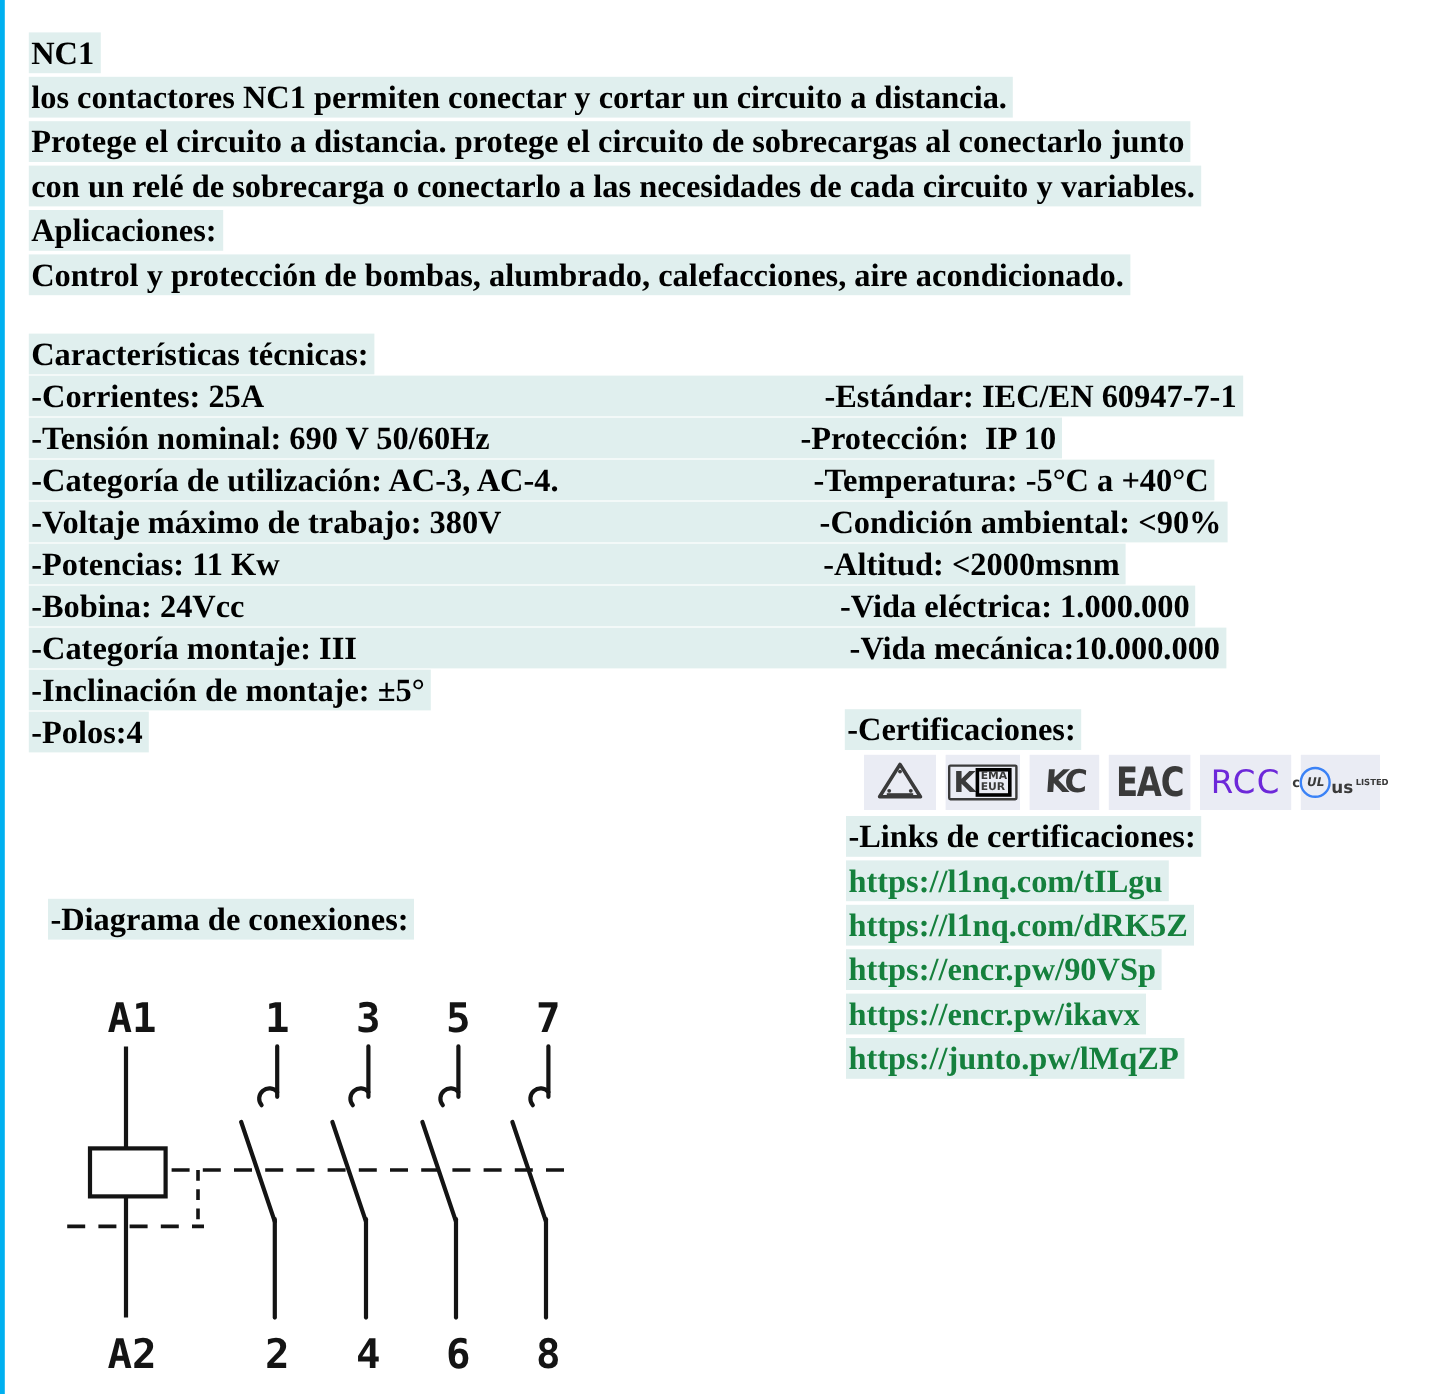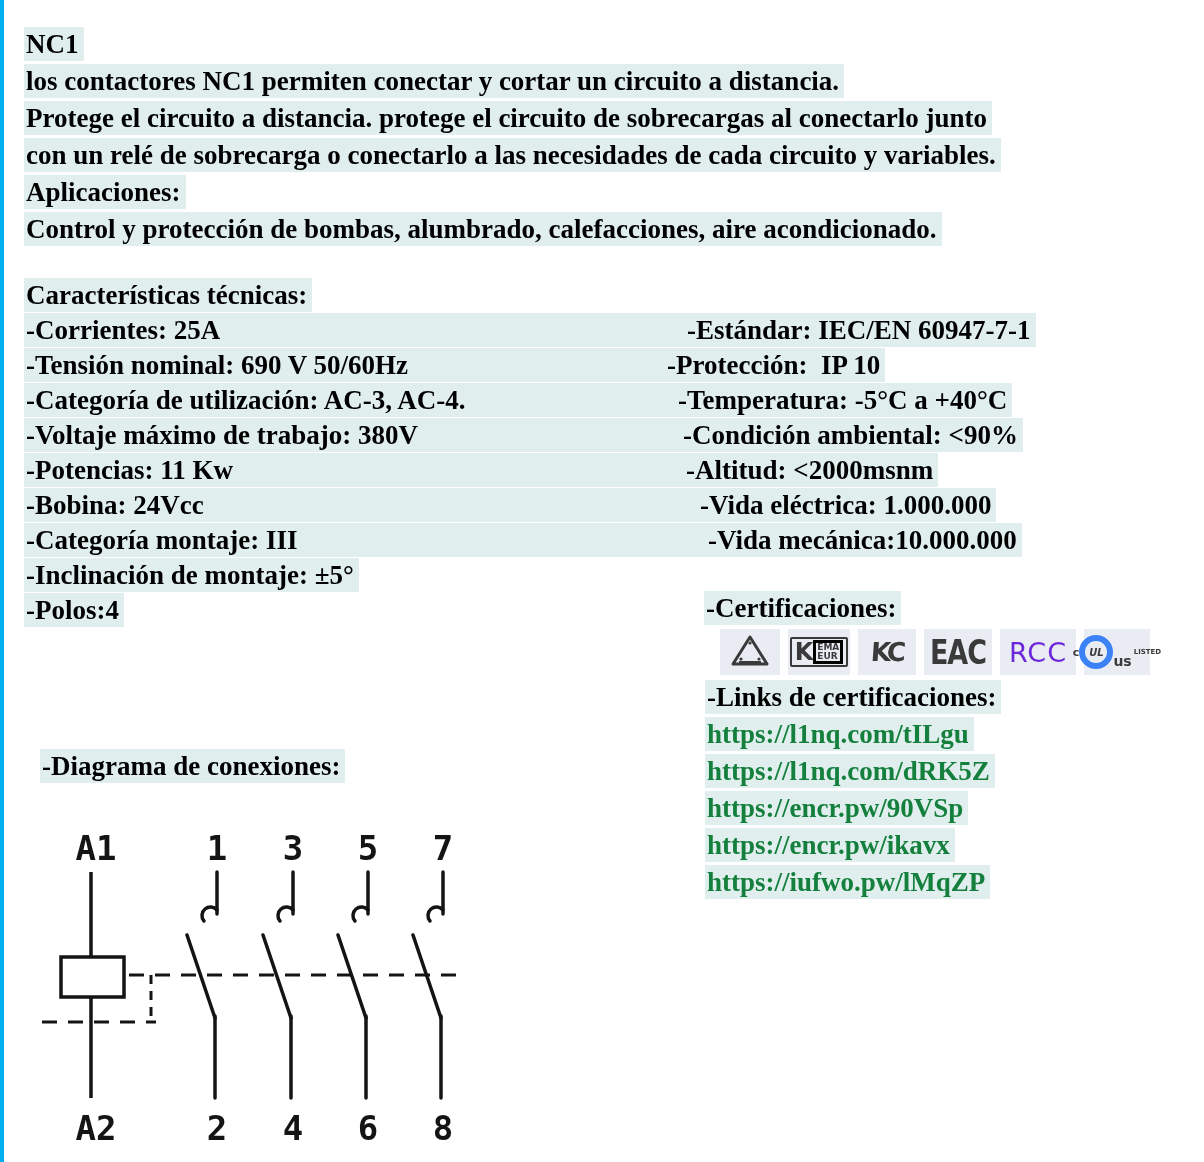--- a/index.html
+++ b/index.html
@@ -36,26 +36,26 @@
   .link-text{color:#15803d;text-decoration:none;}
   
   .kema-box{display:flex;align-items:center;border:2px solid #3a3a3a;border-radius:2px;padding:1px 3px;font-weight:bold;}
   .kema-k{font-size:24px;line-height:22px;}
   .kema-col{display:flex;flex-direction:column;font-size:9px;line-height:9px;letter-spacing:0px;border:3px solid #000000;padding:0 1px;}
   .kc-text{font-size:26px;font-weight:bold;letter-spacing:-3px;transform:skewX(-4deg);}
   .eac-text{font-size:27px;font-weight:900;letter-spacing:-1px;transform:scaleY(1.25);font-family:"DejaVu Sans",sans-serif;}
   .rcc-text{font-size:27px;font-weight:normal;letter-spacing:1px;color:#6d28d9;}
   .ul-wrap{display:flex;align-items:center;font-weight:bold;}
   .ul-c{font-size:11px;}
-  .ul-circle{width:22px;height:22px;border:6px solid #3b82f6;border-radius:50%;display:flex;align-items:center;justify-content:center;font-size:10px;font-weight:bold;font-style:italic;}
+  .ul-circle{width:22px;height:22px;border:2px solid #3b82f6;border-radius:50%;display:flex;align-items:center;justify-content:center;font-size:10px;font-weight:bold;font-style:italic;}
   .ul-us{font-size:14px;align-self:flex-end;}
   .ul-listed{font-size:7px;margin-left:2px;letter-spacing:0px;}
   
   .diagram-label-wrap{position:absolute;left:36px;top:748px;line-height:37px;white-space:pre;}
-  .diagram-wrap{position:absolute;left:30px;top:810px;}
+  .diagram-wrap{position:absolute;left:44px;top:810px;}
   .dg-text{font-family:"DejaVu Sans Mono",monospace;font-weight:bold;font-size:34px;fill:#141414;}
 </style>
 </head>
 <body>
 
 <div class="page">
 
   <div class="intro">
     <div class="line"><span class="hl">NC1</span></div>
     <div class="line"><span class="hl">los contactores NC1 permiten conectar y cortar un circuito a distancia.</span></div>
@@ -121,21 +121,21 @@
         </span>
       </div>
     </div>
 
     <div class="links-block">
       <div class="line"><span class="hl">-Links de certificaciones:</span></div>
       <div class="line"><span class="hl"><a class="link-text" href="#">https://l1nq.com/tILgu</a></span></div>
       <div class="line"><span class="hl"><a class="link-text" href="#">https://l1nq.com/dRK5Z</a></span></div>
       <div class="line"><span class="hl"><a class="link-text" href="#">https://encr.pw/90VSp</a></span></div>
       <div class="line"><span class="hl"><a class="link-text" href="#">https://encr.pw/ikavx</a></span></div>
-      <div class="line"><span class="hl"><a class="link-text" href="#">https://iufwo.pw/lMqZP</a></span></div>
+      <div class="line"><span class="hl"><a class="link-text" href="#">https://junto.pw/lMqZP</a></span></div>
     </div>
   </div>
 
   <div class="diagram-label-wrap"><span class="hl">-Diagrama de conexiones:</span></div>
 
   <div class="diagram-wrap">
     <svg width="440" height="345" viewBox="0 0 440 345">
 
       <g stroke="#141414" stroke-width="3.5" fill="none">
         <line x1="57" y1="62" x2="57" y2="147"></line>

